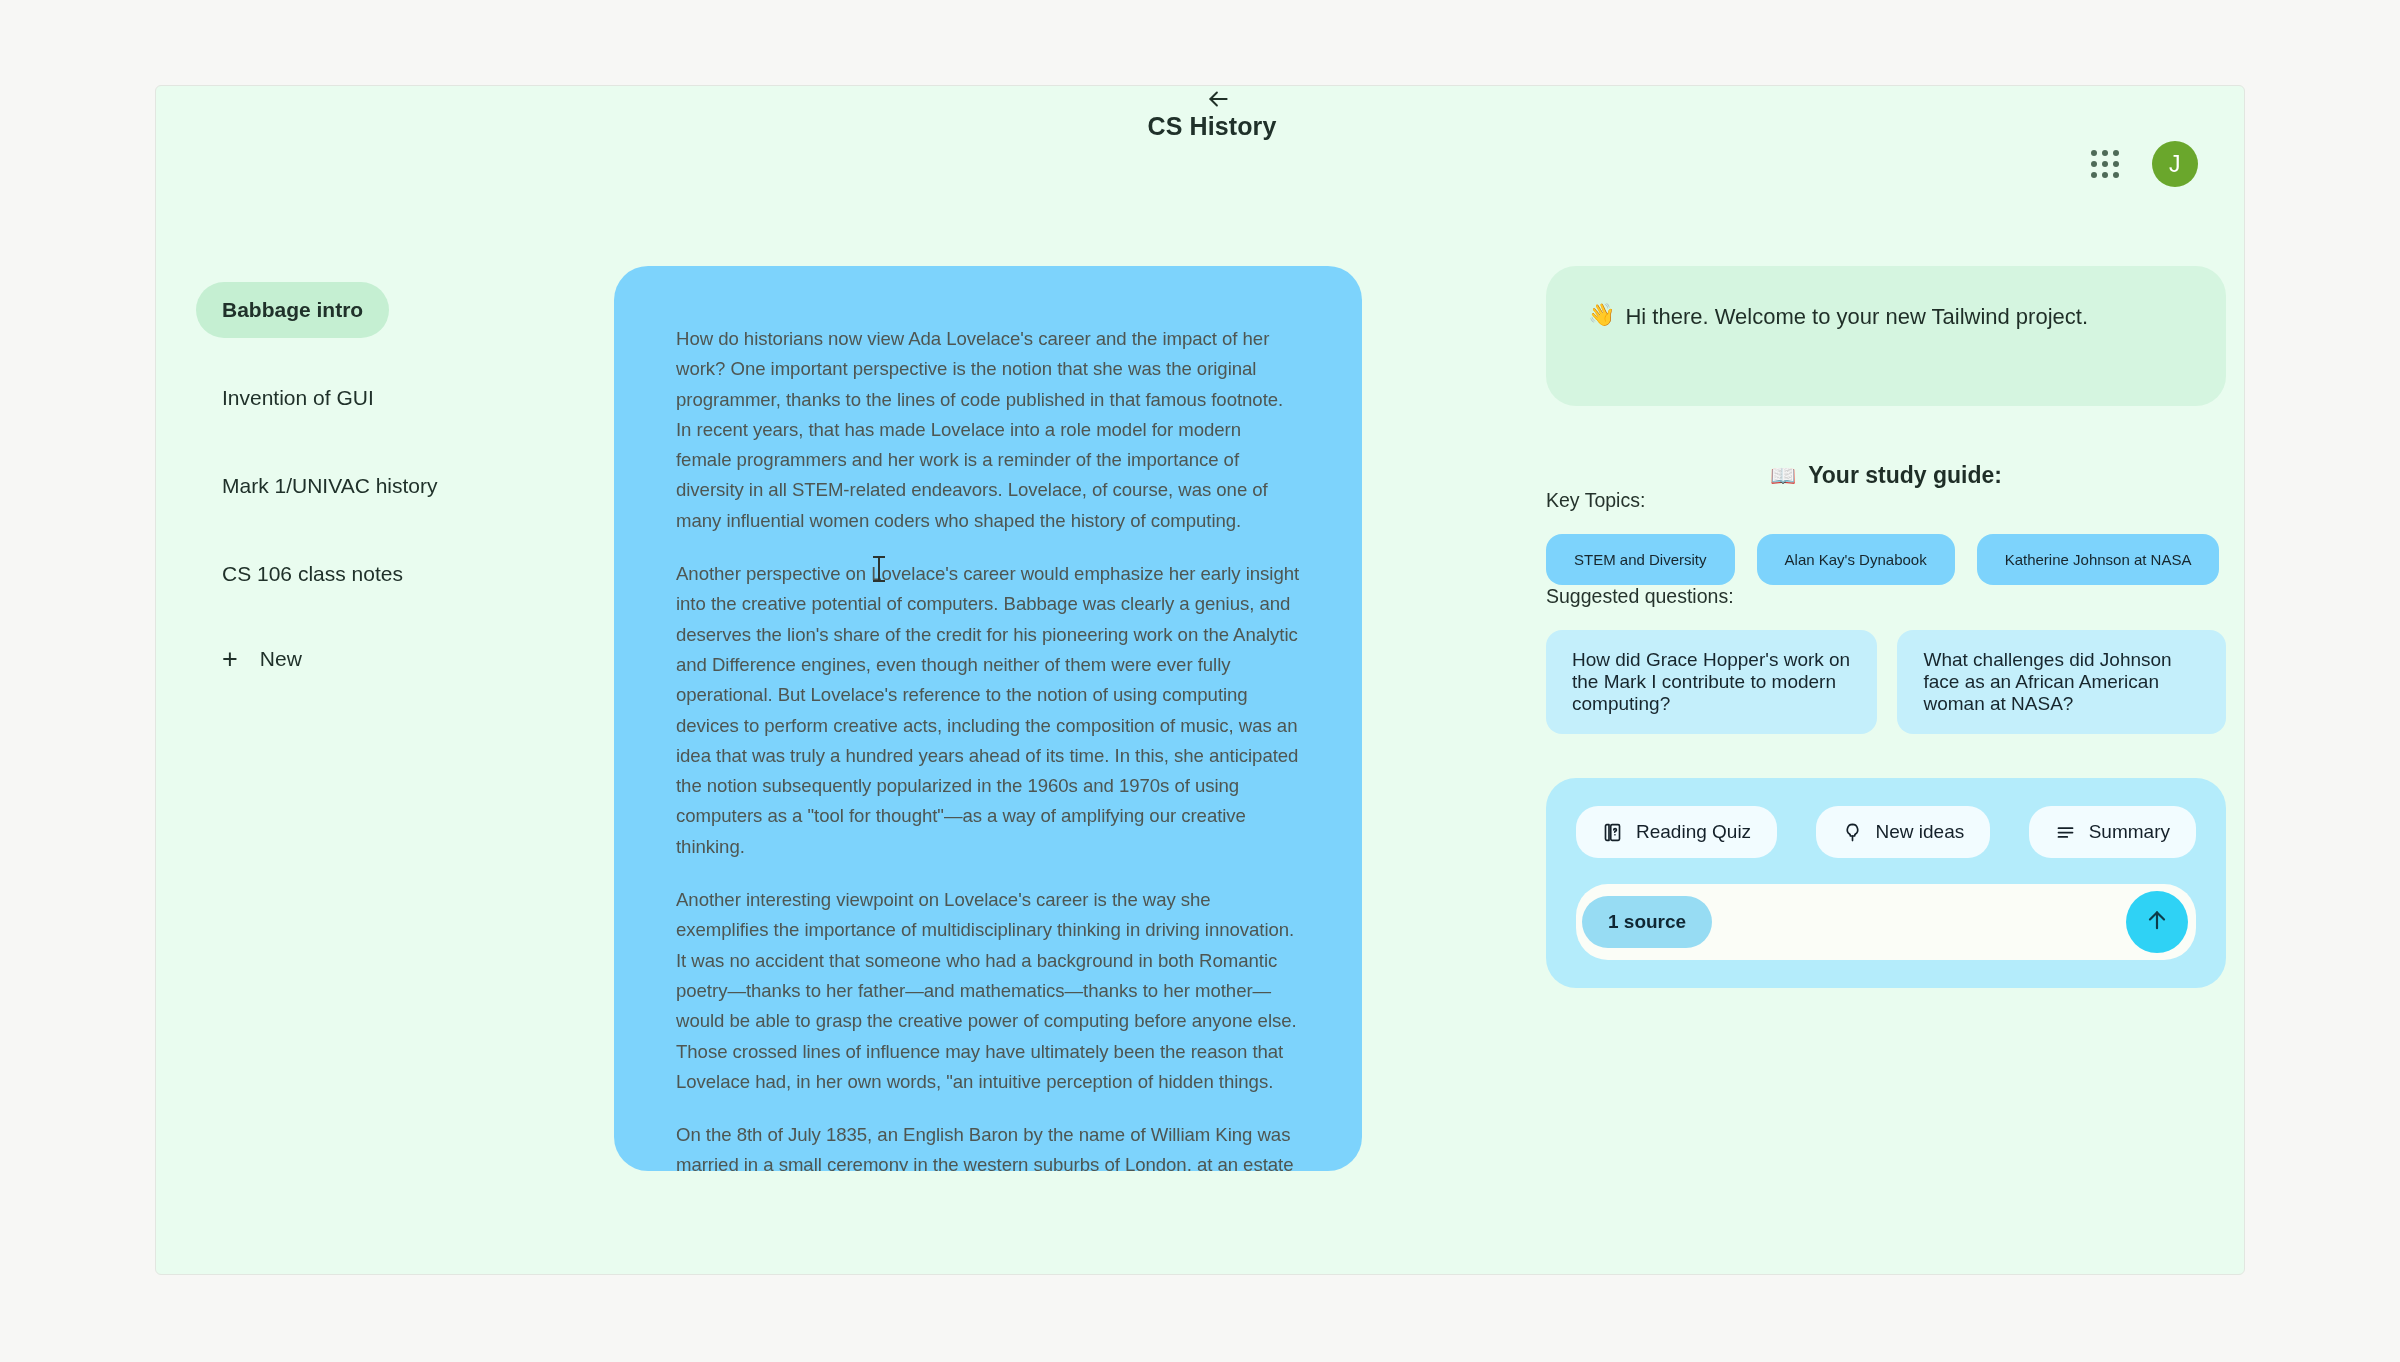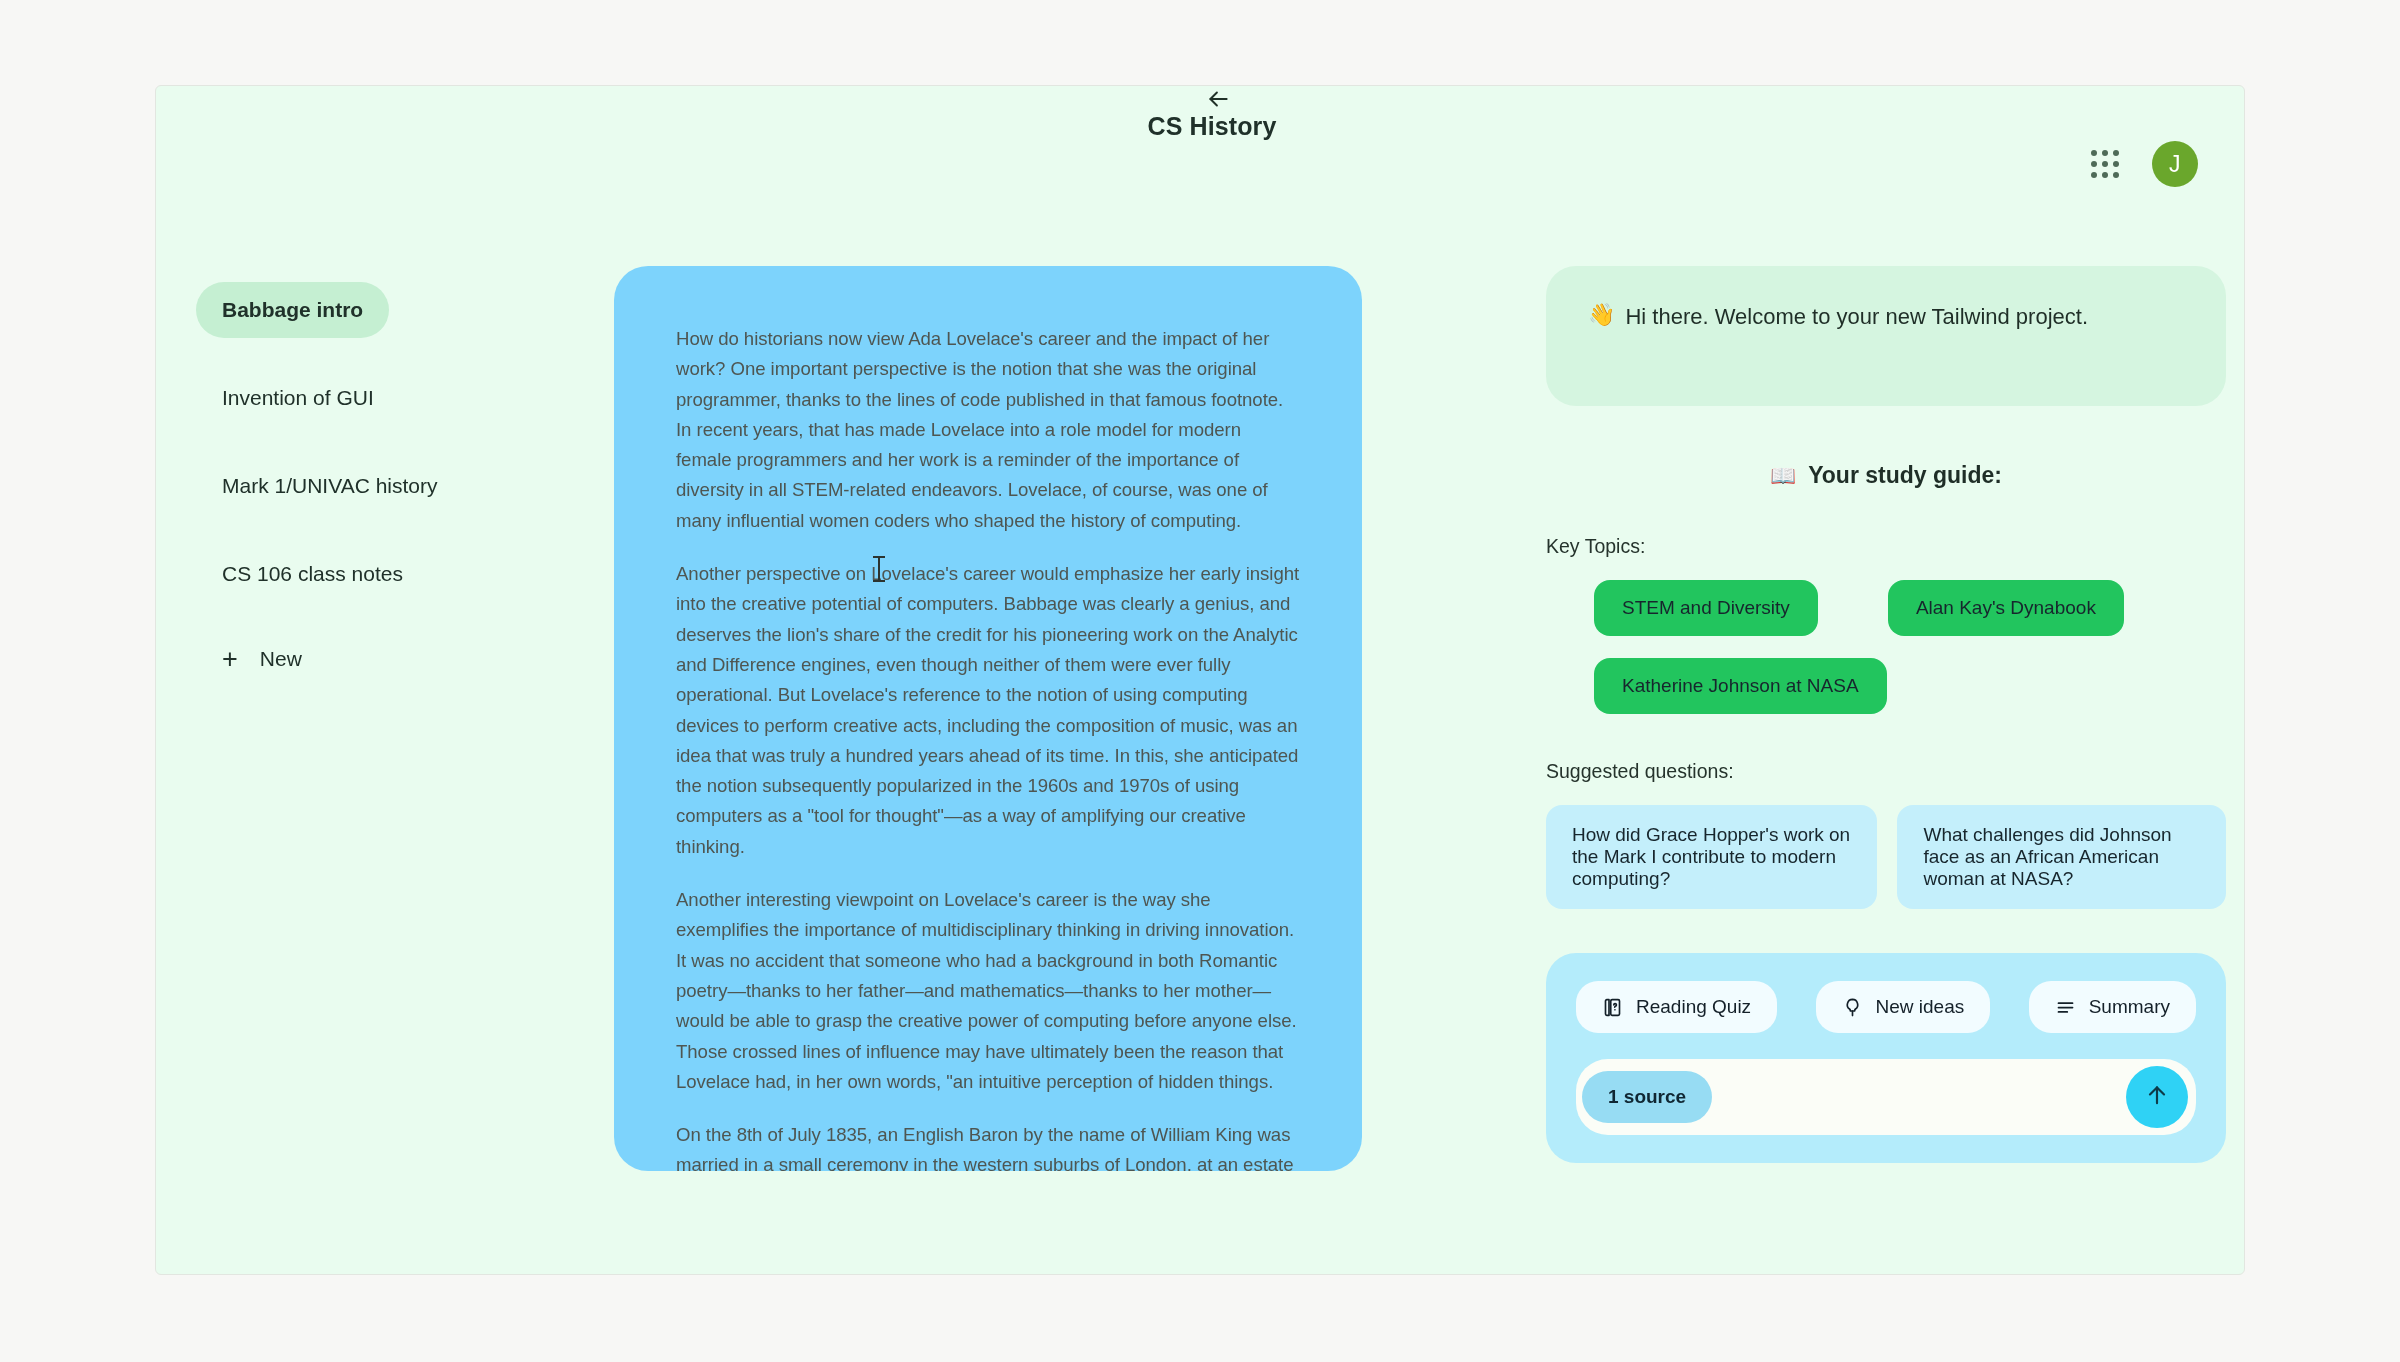--- a/index.html
+++ b/index.html
@@ -154,35 +154,33 @@
     margin-top: 56px;
     text-align: center;
     font-size: 23px;
     font-weight: 700;
     color: #1f2e27;
     display: flex; align-items: center; justify-content: center; gap: 12px;
   }
   .book-emoji { font-size: 21px; }
 
   .section-label {
-    margin-top: 46px;
     font-size: 19.5px;
     color: #25332c;
   }
 
   .chip-row { display: flex; flex-wrap: wrap; gap: 22px; margin-top: 22px; }
   .chip {
-    background: #22c55e;
+    background: #7dd3fc;
     border-radius: 16px;
     padding: 17px 28px;
-    font-size: 19px;
+    font-size: 15px;
     color: #17262d;
     cursor: pointer;
     white-space: nowrap;
-    margin-left: 48px;
   }
   .qlist { margin-top: 22px; display: flex; gap: 20px; }
   .question {
     background: #c4effb;
     border-radius: 16px;
     padding: 19px 26px;
     font-size: 19px;
     color: #17262d;
     cursor: pointer;
   }

